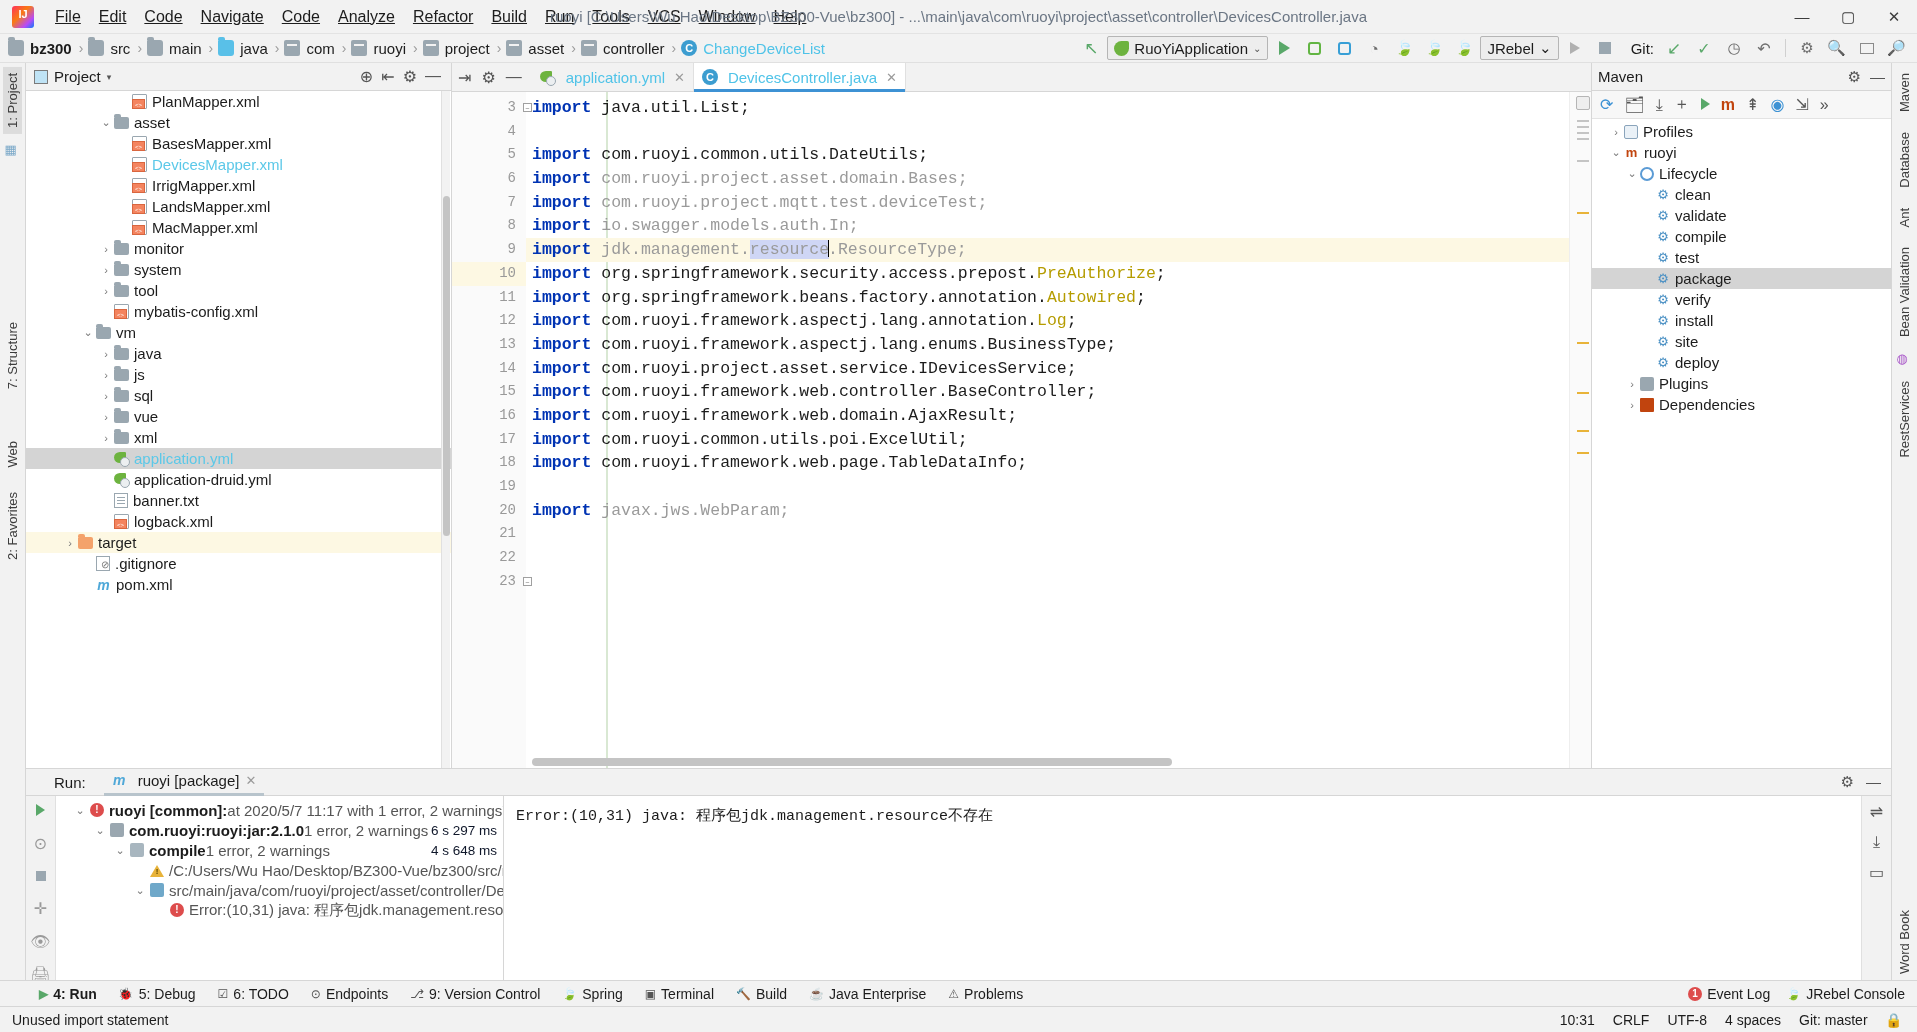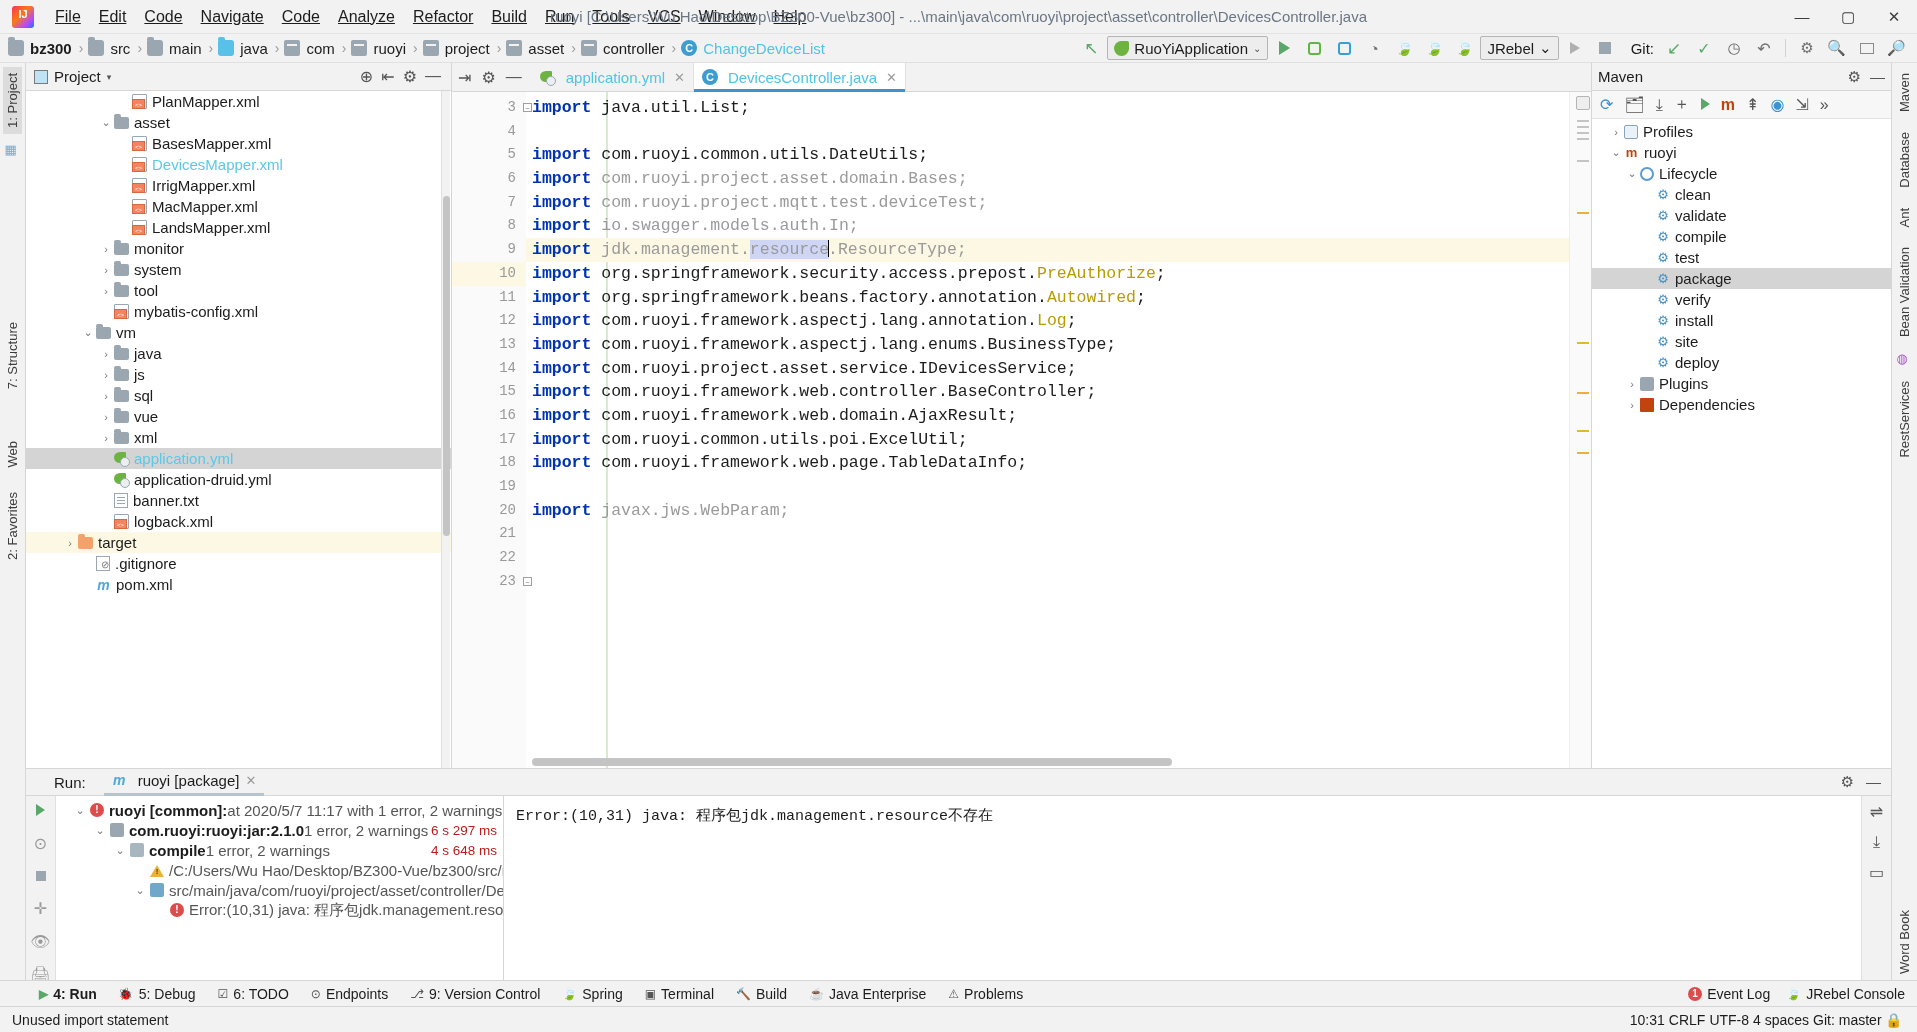--- a/index.html
+++ b/index.html
@@ -340,21 +340,21 @@
   .warn-ico::after{
     content:"!"; position:absolute;left:0;right:0;top:3px;text-align:center;
     font-size:8px;color:#5c4600;font-weight:bold;
   }
   .compile-ico{
     width:14px;height:14px;flex:none;margin-right:5px;background:#a8b6bf;border-radius:2px;position:relative;
   }
   .jar-ico{
     width:14px;height:14px;flex:none;margin-right:5px;background:#9aa7b0;border-radius:2px;
   }
-  .rtime{ margin-left:auto; color:#b91c1c; font-size:13.5px; padding-right:6px; }
+  .rtime{ margin-left:auto; color:#0f172a; font-size:13.5px; padding-right:6px; }
   .rnode .bold{ font-weight:bold; }
   .rnode .muted{ color:#555; }
   .run-console{
     flex:1; background:#fff; padding:10px 0 0 12px; font-family:"Liberation Mono", monospace;
     font-size:15px; color:#1c1c1c; overflow:hidden; position:relative;
   }
   .console-right{
     width:30px;flex:none;background:#f2f2f2;border-left:1px solid #e0e0e0;
     display:flex;flex-direction:column;align-items:center;padding-top:6px;gap:12px;
   }
@@ -366,21 +366,21 @@
   }
   .twitem{ display:flex;align-items:center;gap:5px;padding:0 11px; color:#1c1c1c; }
   .twitem.active{ font-weight:bold; }
   .twbar .right{ margin-left:auto; display:flex; align-items:center; gap:16px; padding-right:12px; }
 
   
   .statusbar{
     height:26px; flex:none; background:#f2f2f2; border-top:1px solid #d6d6d6;
     display:flex; align-items:center; font-size:14px; padding-left:12px; color:#1c1c1c;
   }
-  .statusbar .right{ margin-left:auto; display:flex; align-items:center; gap:4px; padding-right:14px; }
+  .statusbar .right{ margin-left:auto; display:flex; align-items:center; gap:18px; padding-right:14px; }
   .minibar{ display:inline-block;width:14px;height:11px;border:1px solid #8a8a8a; }
 </style>
 </head>
 <body>
 
 <div class="app">
 
   <div class="menubar">
     <div class="ij-logo"></div>
     <div class="menu-item"><span class="u">File</span></div>
@@ -587,27 +587,27 @@
               <div class="tnode">
                 <span style="width: 90px; flex: 0 0 auto;"></span>
                 <span class="tw none"></span>
                 <span class="xmlicon"></span>
                 <span class="tlabel">IrrigMapper.xml</span>
               </div>
               <div class="tnode">
                 <span style="width: 90px; flex: 0 0 auto;"></span>
                 <span class="tw none"></span>
                 <span class="xmlicon"></span>
+                <span class="tlabel">LandsMapper.xml</span>
+              </div>
+              <div class="tnode">
+                <span style="width: 90px; flex: 0 0 auto;"></span>
+                <span class="tw none"></span>
+                <span class="xmlicon"></span>
                 <span class="tlabel">MacMapper.xml</span>
-              </div>
-              <div class="tnode">
-                <span style="width: 90px; flex: 0 0 auto;"></span>
-                <span class="tw none"></span>
-                <span class="xmlicon"></span>
-                <span class="tlabel">LandsMapper.xml</span>
               </div>
               <div class="tnode">
                 <span style="width: 72px; flex: 0 0 auto;"></span>
                 <span class="tw">›</span>
                 <span class="folder-ico"></span>
                 <span class="tlabel">monitor</span>
               </div>
               <div class="tnode">
                 <span style="width: 72px; flex: 0 0 auto;"></span>
                 <span class="tw">›</span>

